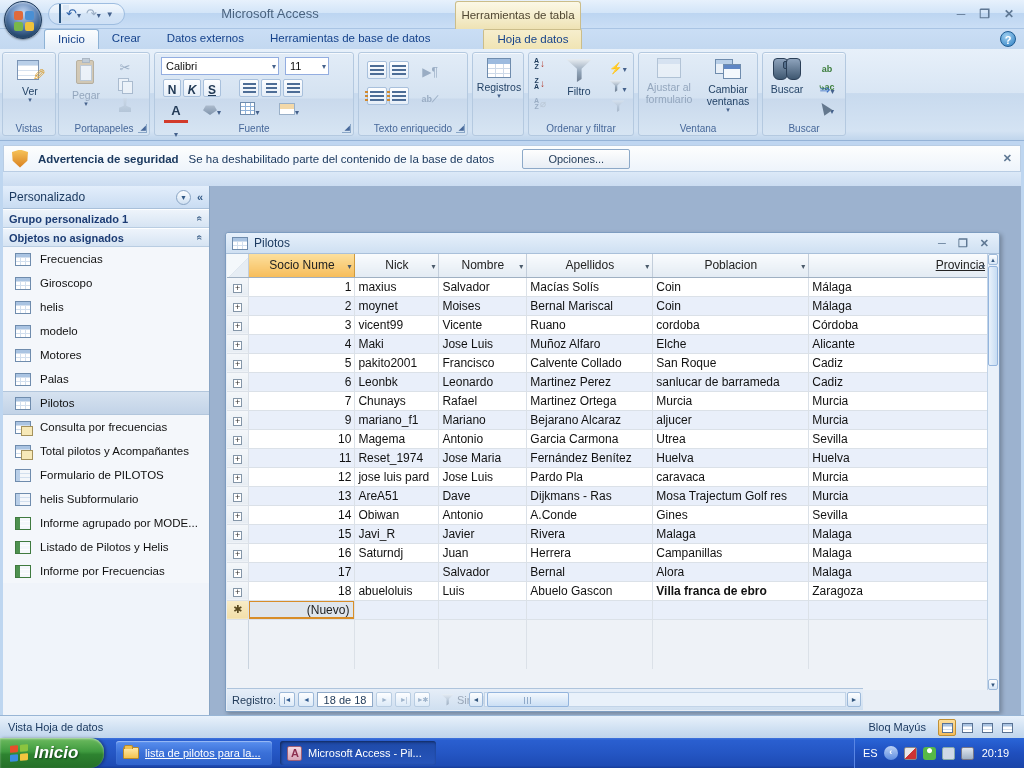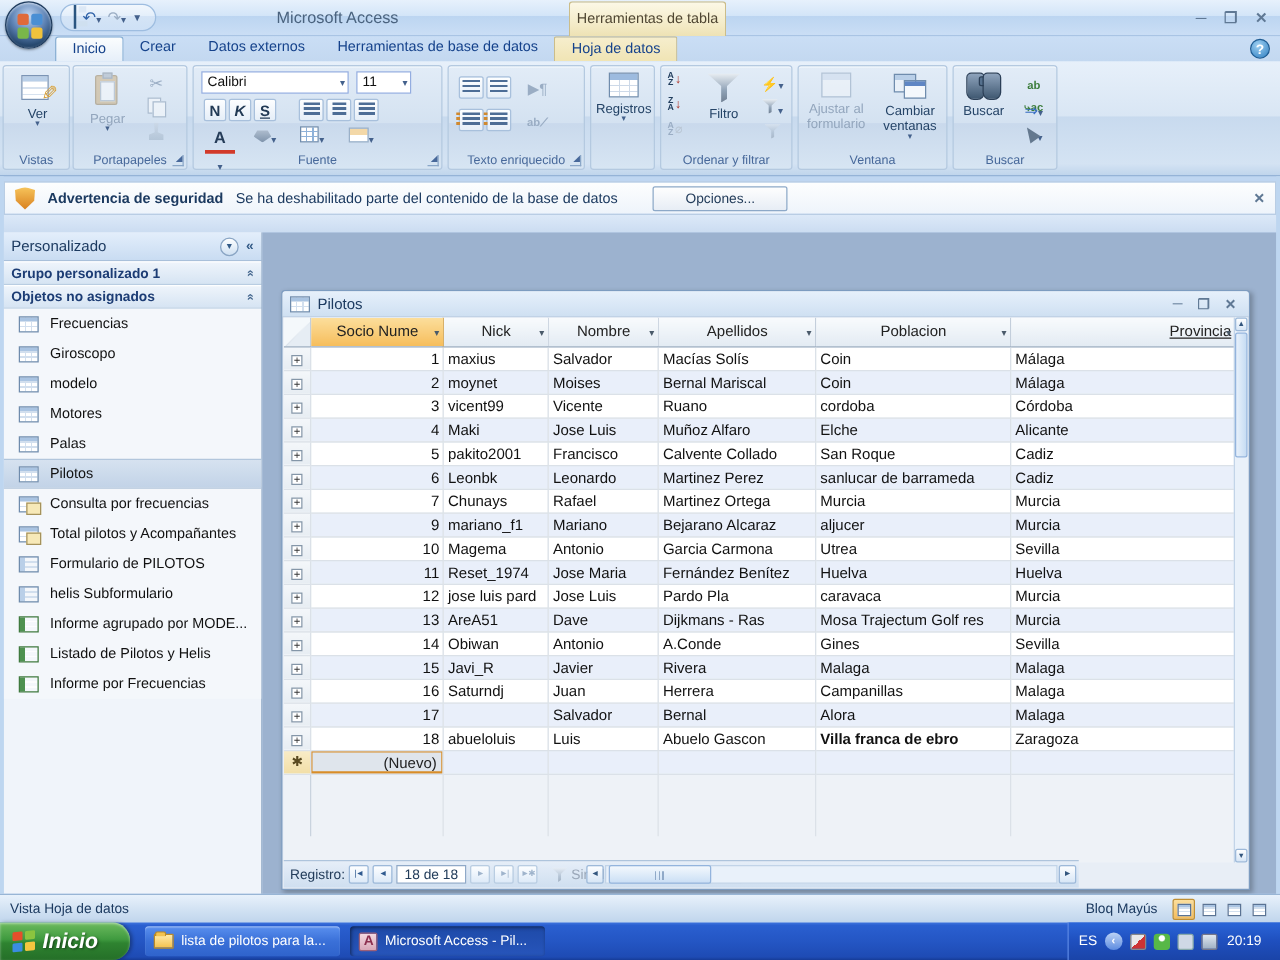--- a/index.html
+++ b/index.html
@@ -31,21 +31,21 @@
     background:linear-gradient(#fcf8e6,#f4ecca 60%,#eee2b4);border:1px solid #cbbd8a;border-bottom:none;
     border-radius:3px 3px 0 0;font-size:11.5px;color:#4f4632;padding-top:7px;}
   .winctl{position:absolute;right:10px;top:7px;display:flex;gap:14px;color:#5f7894;font-size:12px;font-weight:bold;}
   .winctl span{cursor:default;}
 
   
   .tabrow{position:absolute;left:0;top:29px;width:1024px;height:20px;background:linear-gradient(#cadef5,#c3d8f0);}
   .tabs{position:absolute;left:44px;top:0;display:flex;height:20px;}
   .tab{padding:3px 13px 0 13px;font-size:11.5px;color:#15428b;height:20px;}
   .tab.active{background:linear-gradient(#fbfdfe,#e6eff9);border:1px solid #8db2d5;border-bottom:none;border-radius:3px 3px 0 0;color:#15428b;}
-  .tab.contextual{background:linear-gradient(#f6eecd,#f0e4b4);border:1px solid #cbbd8a;border-bottom:none;border-radius:2px 2px 0 0;}
+  .tab.contextual{background:linear-gradient(#f6eecd,#f0e4b4);border:1px solid #cbbd8a;border-bottom:none;border-radius:2px 2px 0 0;margin-left:40px;}
   .helpbtn{position:absolute;right:8px;top:2px;width:16px;height:16px;border-radius:50%;
     background:radial-gradient(circle at 40% 30%,#9fd0f2,#2f7fc1);color:#fff;font-size:11px;font-weight:bold;text-align:center;line-height:16px;border:1px solid #1e5c93;}
 
   
   .ribbon{position:absolute;left:0;top:49px;width:1024px;height:92px;
     background:linear-gradient(#e7f0fa,#d9e6f4 48%,#c8daee 49%,#d4e3f3 90%,#c0d5ec);border-bottom:1px solid #95b3d7;}
   .rgroup{position:absolute;top:3px;height:84px;border:1px solid #b4c9e0;border-radius:3px;
     background:linear-gradient(#e2ecf7,#d4e2f1 55%,#c9d9ec 56%,#d7e5f3);box-shadow:inset 0 1px 0 rgba(255,255,255,.7);}
   .glabel{position:absolute;left:0;right:0;bottom:1px;text-align:center;font-size:10px;color:#47689a;}
   .launcher{position:absolute;right:2px;bottom:2px;width:9px;height:9px;border:1px solid #8aa7c8;border-top:none;border-left:none;font-size:7px;color:#47689a;line-height:7px;text-align:right;}
@@ -439,20 +439,24 @@
         <div class="nav-item">
           <span class="obj-icon table"></span>
           <span>Frecuencias</span>
         </div>
         <div class="nav-item">
           <span class="obj-icon table"></span>
           <span>Giroscopo</span>
         </div>
         <div class="nav-item">
           <span class="obj-icon table"></span>
+          <span>helis</span>
+        </div>
+        <div class="nav-item">
+          <span class="obj-icon table"></span>
           <span>modelo</span>
         </div>
         <div class="nav-item">
           <span class="obj-icon table"></span>
           <span>Motores</span>
         </div>
         <div class="nav-item">
           <span class="obj-icon table"></span>
           <span>Palas</span>
         </div>
@@ -753,21 +757,21 @@
   <div class="taskbar">
     <div class="startbtn">
       <span class="winflag">
           <i class="f1"></i>
           <i class="f2"></i>
           <i class="f3"></i>
           <i class="f4"></i>
         </span>
       <span class="lbl">Inicio</span>
     </div>
-    <div class="taskbtn" style="left:116px;">
+    <div class="taskbtn" style="left:116px;text-decoration:underline;">
       <span class="i-folder"></span>
       <span>lista de pilotos para la...</span>
     </div>
     <div class="taskbtn active" style="left:280px;">
       <span class="i-access"></span>
       <span>Microsoft Access - Pil...</span>
     </div>
     <div class="tray">
       <span class="es">ES</span>
       <span class="chevcirc">‹</span>

